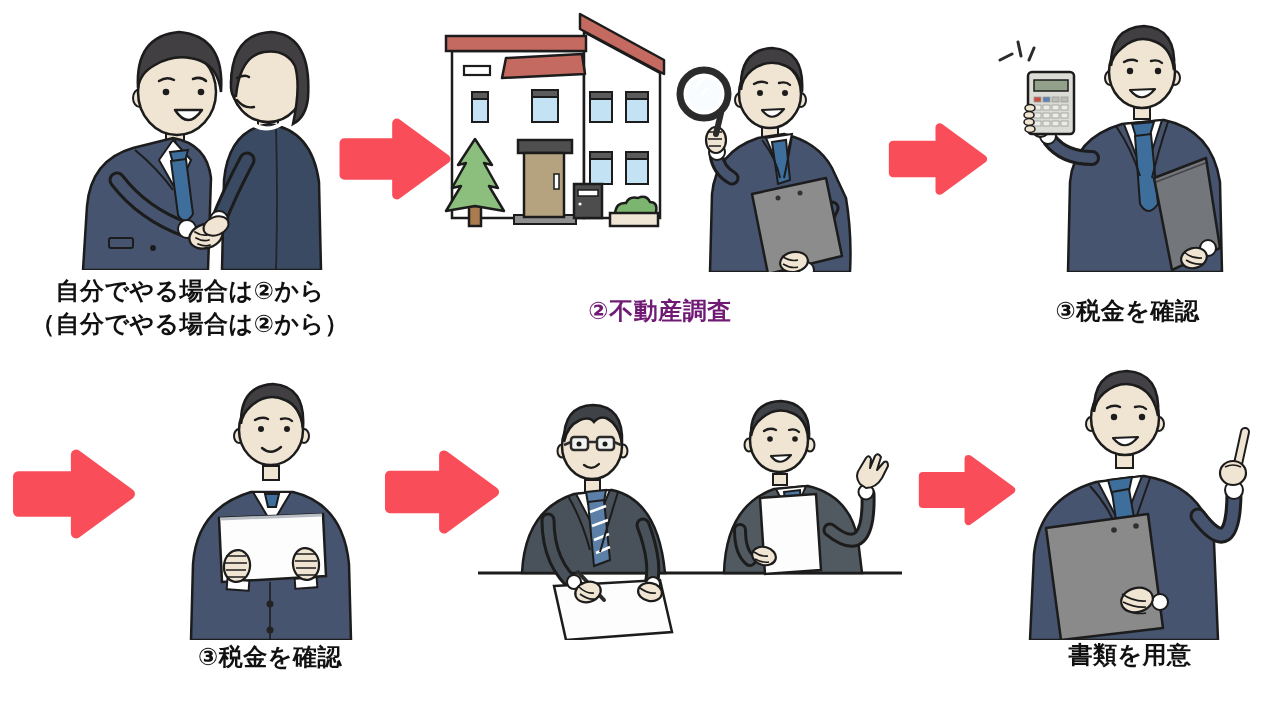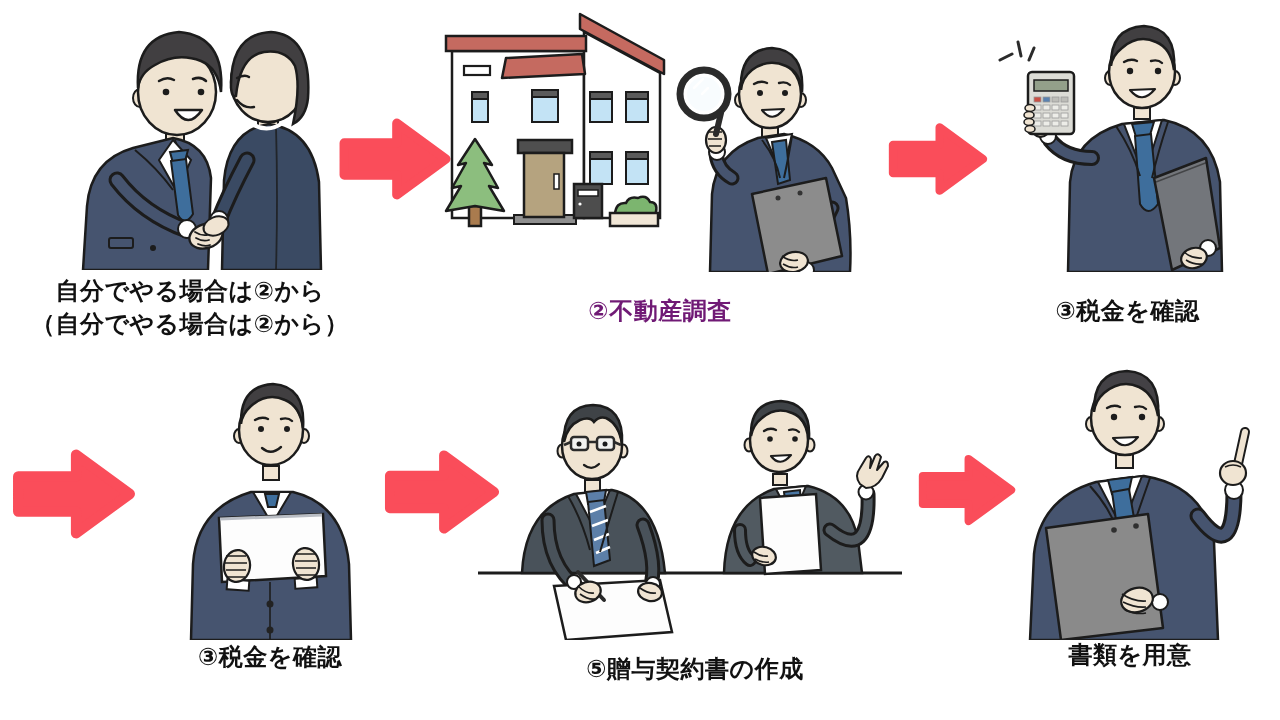--- a/index.html
+++ b/index.html
@@ -351,20 +351,17 @@
         <circle cx="134" cy="170" r="2.8" fill="#2f2f2f"></circle>
       <circle cx="158" cy="246" r="8" fill="#fff" class="o" stroke-width="2"></circle>
       <ellipse cx="135" cy="244" rx="16" ry="12" fill="#F0E4D2" class="o" stroke-width="2.2" transform="rotate(-14 135 244)"></ellipse>
       <path d="M120,238 q12,8 24,7 M121,246 q12,6 23,5 M123,254 q11,5 21,3" fill="none" class="o" stroke-width="1.6"></path>
     </svg>
   </div>
 
   <div class="caption" style="left: 125px; top: 640px; width: 290px; color: rgb(17, 17, 17);">
     <div>③税金を確認</div>
   </div>
-  <div class="caption" style="left: 555px; top: 652px; width: 280px; color: rgb(17, 17, 17);">
-    <div>⑤贈与契約書の作成</div>
-  </div>
   <div class="caption" style="left: 1000px; top: 638px; width: 260px; color: rgb(17, 17, 17);">
     <div>書類を用意</div>
   </div>
 
 </div>
 
 </body></html>

